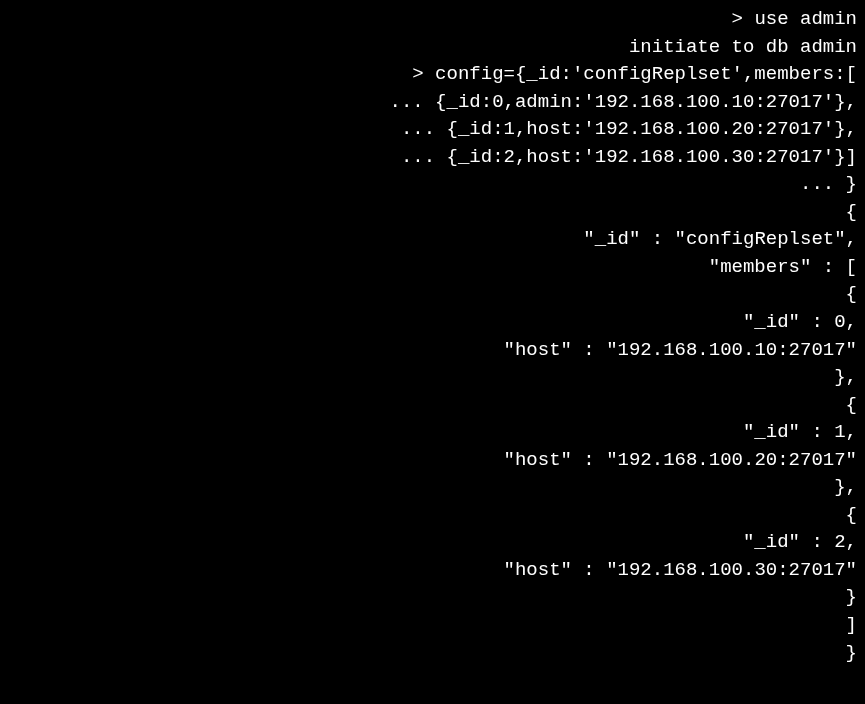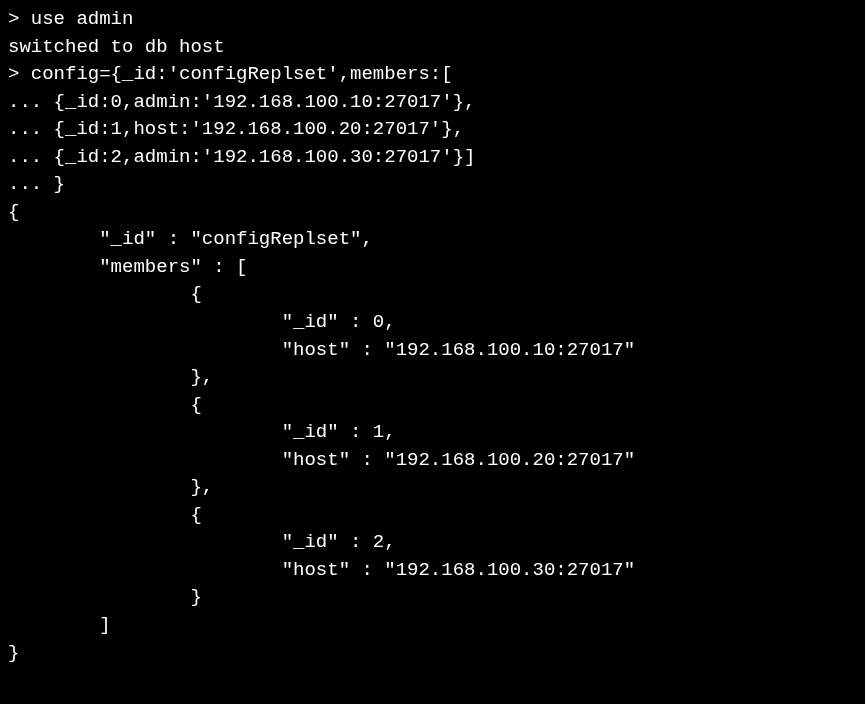--- a/index.html
+++ b/index.html
@@ -1,18 +1,19 @@
 <!DOCTYPE html>
 <html><head>
   <meta charset="utf-8">
   <style>
     * {
       margin: 0;
       padding: 0;
       box-sizing: border-box;
+      text-align: right;
     }
     body {
       background-color: #000000;
       color: #ffffff;
       font-family: "Consolas", "Courier New", monospace;
       font-size: 19px;
       line-height: 1.45;
       padding: 6px 8px;
       width: 865px;
       height: 704px;
@@ -21,25 +22,25 @@
     .terminal-line {
       white-space: pre;
       font-family: inherit;
     }
   </style>
 </head>
 <body>
 
 <div>
   <div class="terminal-line">&gt; use admin</div>
-  <div class="terminal-line">switched to db host</div>
+  <div class="terminal-line">initiate to db admin</div>
   <div class="terminal-line">&gt; config={_id:'configReplset',members:[</div>
   <div class="terminal-line">... {_id:0,admin:'192.168.100.10:27017'},</div>
   <div class="terminal-line">... {_id:1,host:'192.168.100.20:27017'},</div>
-  <div class="terminal-line">... {_id:2,admin:'192.168.100.30:27017'}]</div>
+  <div class="terminal-line">... {_id:2,host:'192.168.100.30:27017'}]</div>
   <div class="terminal-line">... }</div>
   <div class="terminal-line">{</div>
   <div class="terminal-line">        "_id" : "configReplset",</div>
   <div class="terminal-line">        "members" : [</div>
   <div class="terminal-line">                {</div>
   <div class="terminal-line">                        "_id" : 0,</div>
   <div class="terminal-line">                        "host" : "192.168.100.10:27017"</div>
   <div class="terminal-line">                },</div>
   <div class="terminal-line">                {</div>
   <div class="terminal-line">                        "_id" : 1,</div>

